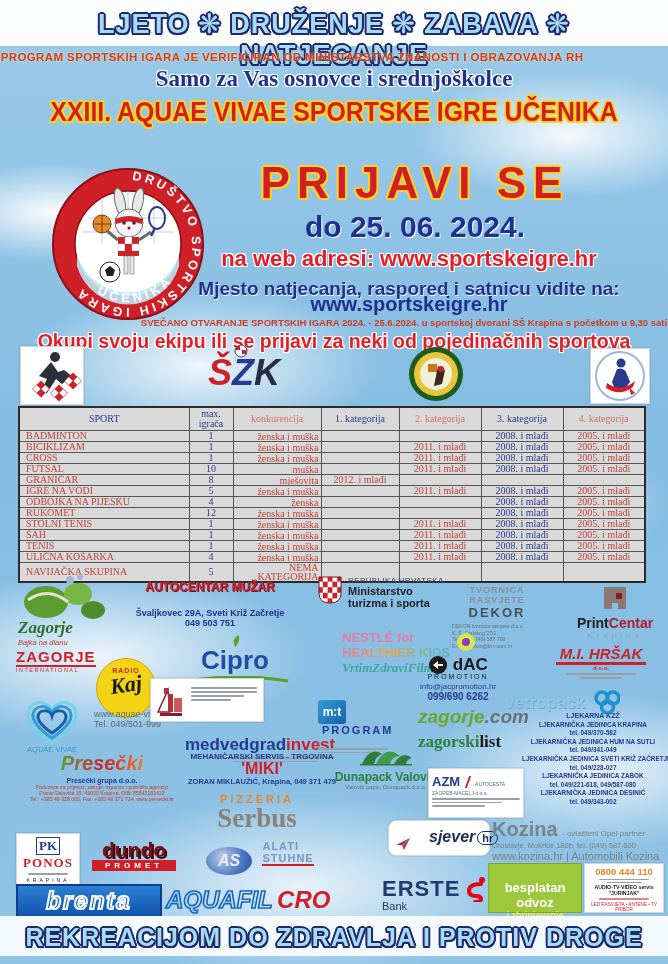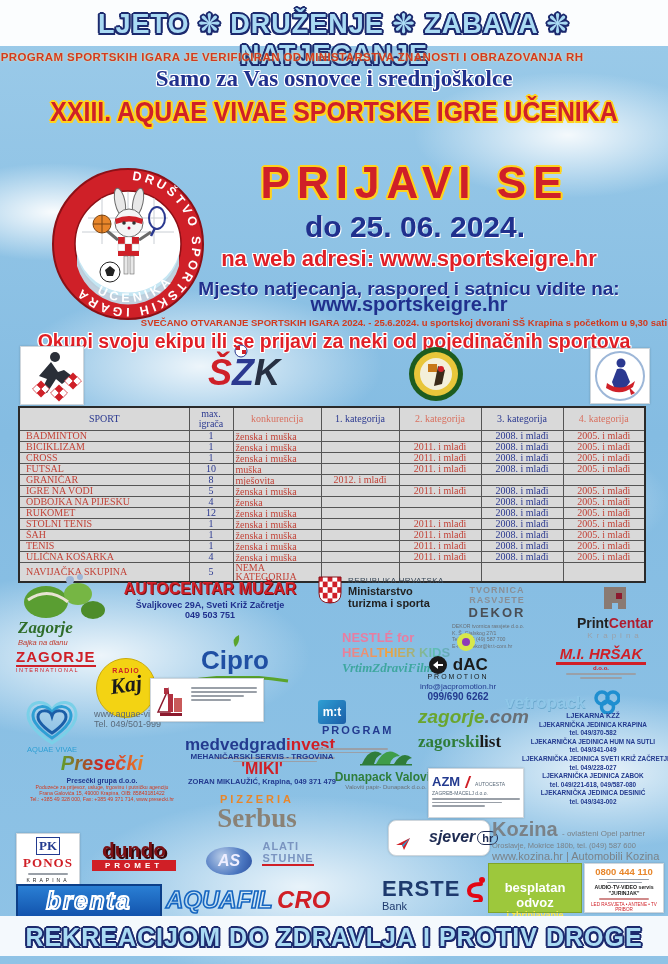--- a/index.html
+++ b/index.html
@@ -24,21 +24,21 @@
   .o-yellow{text-shadow:2px 0 0 #ffd21e,-2px 0 0 #ffd21e,0 2px 0 #ffd21e,0 -2px 0 #ffd21e,1.5px 1.5px 0 #ffd21e,-1.5px 1.5px 0 #ffd21e,1.5px -1.5px 0 #ffd21e,-1.5px -1.5px 0 #ffd21e;}
   .o-white{text-shadow:1px 0 0 #fff,-1px 0 0 #fff,0 1px 0 #fff,0 -1px 0 #fff,1px 1px 0 #fff,-1px 1px 0 #fff,1px -1px 0 #fff,-1px -1px 0 #fff;}
   .strip{left:0;width:668px;background:#fbfdfe;}
   .banner{color:#a9daf3;font-size:27px;font-weight:bold;letter-spacing:1px;}
   
   table.sports{border-collapse:collapse;background:#d9d9d9;font-family:"Liberation Serif","DejaVu Serif",serif;font-size:10px;table-layout:fixed;border:2px solid #2a2a2a;}
   table.sports th,table.sports td{border:1px solid #555;padding:0 2px;height:10px;line-height:10px;overflow:hidden;white-space:nowrap;}
   table.sports th{height:22px;line-height:10px;white-space:normal;font-weight:normal;}
   table.sports td.c0{text-align:left;padding-left:6px;color:#c24338;}
   table.sports td.c1{text-align:center;color:#2b3990;}
-  table.sports td.c2{text-align:left;color:#c24338;white-space:normal;line-height:9px;}
+  table.sports td.c2{text-align:right;color:#c24338;white-space:normal;line-height:9px;}
   table.sports td.c3{text-align:center;color:#c24338;}
   table.sports td.c4{text-align:center;color:#c24338;}
   table.sports td.c5{text-align:center;color:#2b3990;}
   table.sports td.c6{text-align:center;color:#c24338;}
   .h-navy{color:#2b3990;} .h-red{color:#d9705f;}
   
   .bars i{display:block;height:2px;background:#9aa0a8;margin:2px 0;border-radius:1px;}
   .whitebox{background:#fff;border:1px solid #cfd6dc;box-shadow:0 0 2px rgba(0,0,0,.2);}
   .outline-text{color:transparent;-webkit-text-stroke:2px #fff;}
   .lj-line{font-size:6.4px;font-weight:bold;color:#233a8f;line-height:8.6px;text-align:center;white-space:nowrap;}
@@ -327,22 +327,22 @@
       <ellipse cx="75" cy="38" rx="12" ry="9" fill="#4d8c2a"></ellipse>
       <path d="M10 28 q20 -14 40 2" stroke="#e8e3d2" stroke-width="3" fill="none"></path>
       <circle cx="52" cy="8" r="4" fill="#9db7d8"></circle>
         <circle cx="62" cy="5" r="3" fill="#9db7d8"></circle>
     </svg>
     <div style="font-family:'Liberation Serif','DejaVu Serif',serif;font-style:italic;font-weight:bold;font-size:17px;color:#2f6d2a;margin-top:-6px;">Zagorje</div>
     <div style="font-style:italic;font-size:7.5px;color:#c0392b;">Bajka na dlanu</div>
   </div>
 
   <div class="abs c" style="top:580px;left:112px;width:196px;">
-    <div class="b" style="font-size:16px;color:#cf2028;text-shadow:1px 1px 0 #7a1014;">AUTOCENTAR MUŽAR</div>
-    <div class="b" style="font-size:9px;color:#20308d;margin-top:2px;">Švaljkovec 29A, Sveti Križ Začretje</div>
+    <div class="b" style="font-size:12px;color:#cf2028;text-shadow:1px 1px 0 #7a1014;">AUTOCENTAR MUŽAR</div>
+    <div class="b" style="font-size:9px;color:#20308d;margin-top:14px;">Švaljkovec 29A, Sveti Križ Začretje</div>
     <div class="b" style="font-size:9px;color:#20308d;">049 503 751</div>
   </div>
 
   <div class="abs c" style="top:585px;left:452px;width:90px;">
     <div class="b" style="font-size:9px;color:#8a8f96;letter-spacing:1px;">TVORNICA</div>
     <div class="b" style="font-size:9px;color:#8a8f96;letter-spacing:1px;">RASVJETE</div>
     <div class="b" style="font-size:13px;color:#4a4f56;letter-spacing:2px;">DEKOR</div>
     <div style="font-size:5.2px;color:#6a7076;text-align:left;margin-top:3px;line-height:6.5px;">
       <div>DEKOR tvornica rasvjete d.o.o.</div>
       <div>K. Š. Gjalskog 27/1</div>

